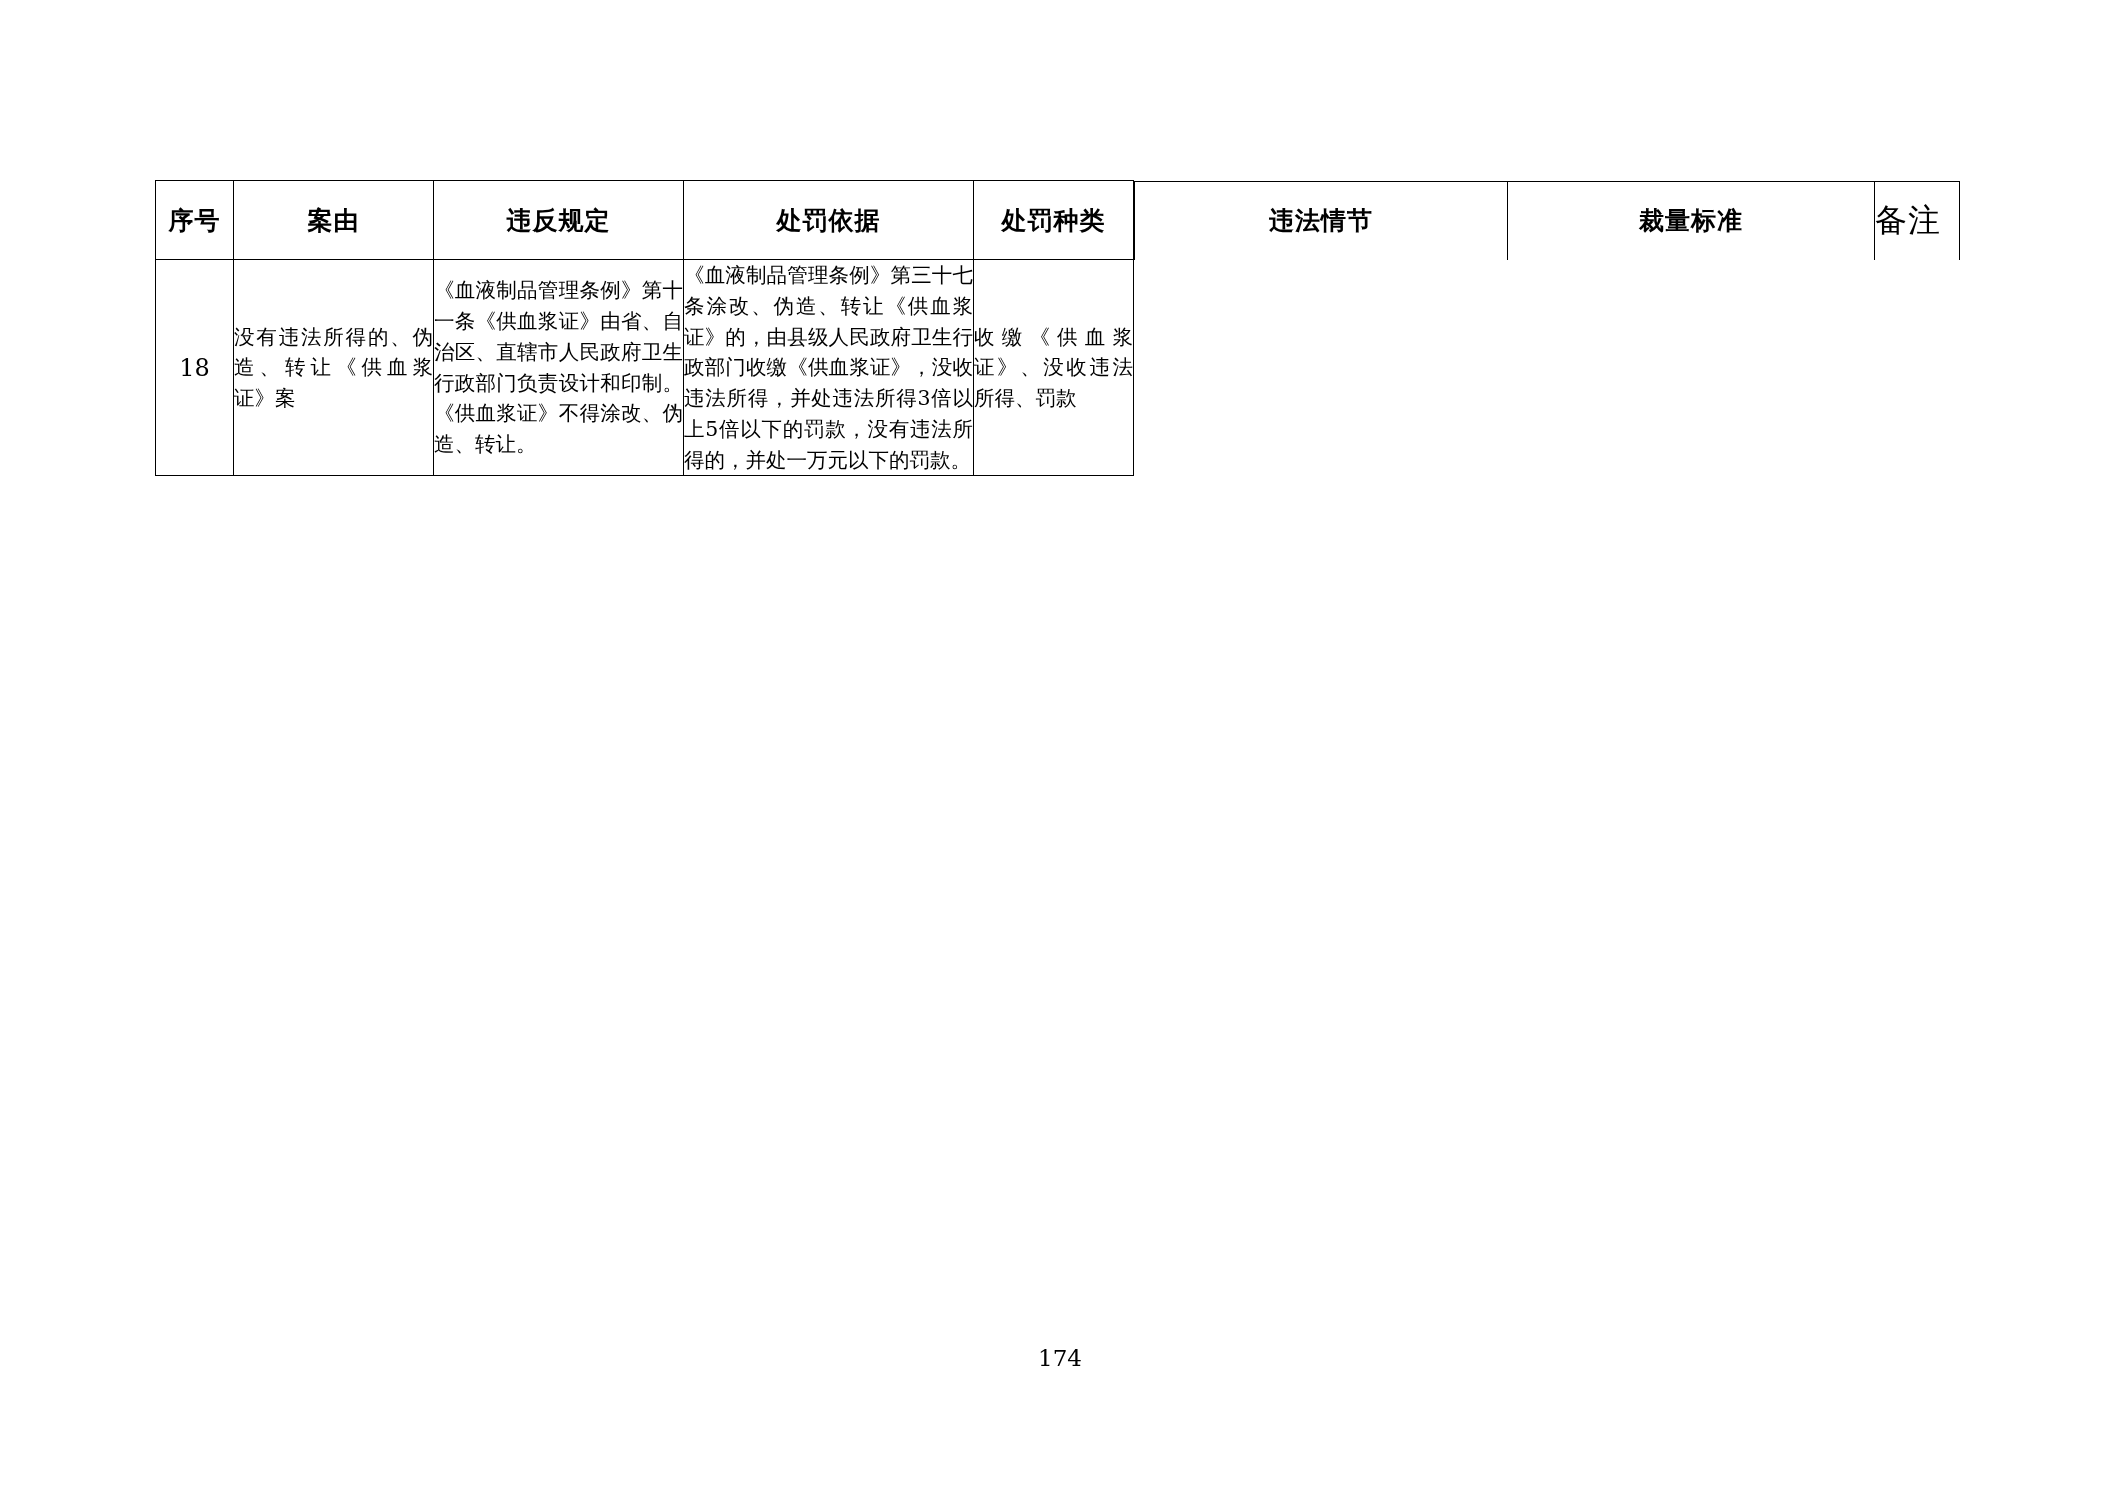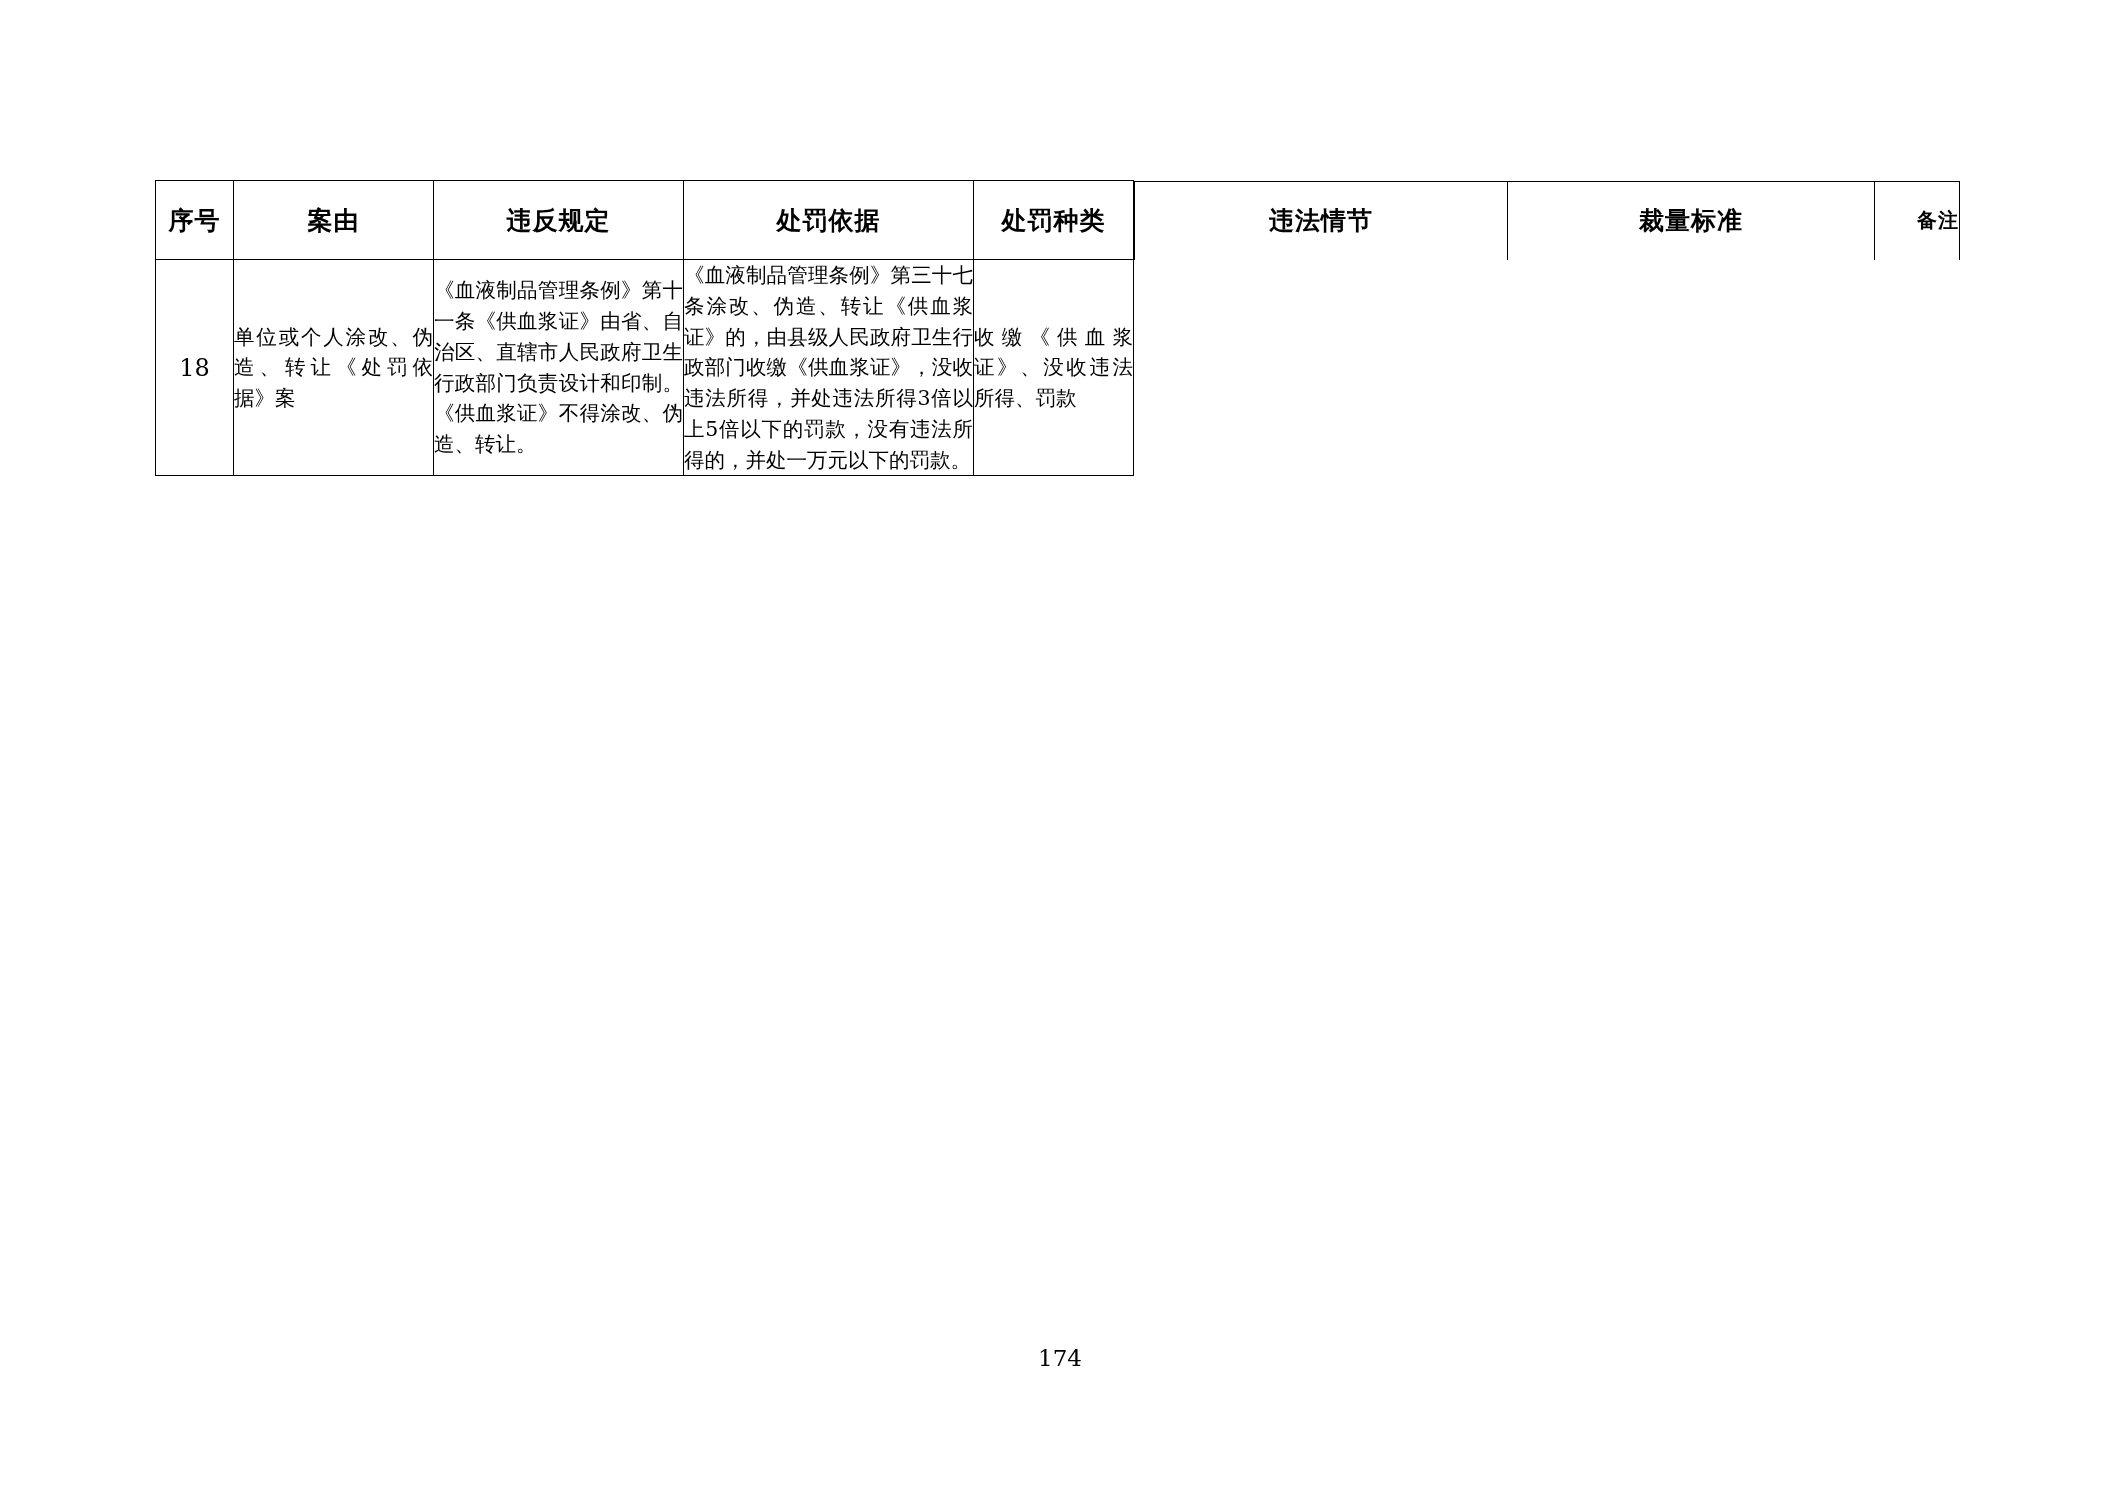--- a/index.html
+++ b/index.html
@@ -127,30 +127,30 @@
         <td>案由</td>
         <td>违反规定</td>
         <td>处罚依据</td>
         <td>处罚种类</td>
         <td style="padding:0;border:0">
           <table class="sub-table">
             <tbody>
                   <tr>
               <td class="sub-case" style="width:372px;text-align:center;font-size:25px;font-weight:bold;height:78px;border-bottom:0 !important;">违法情节</td>
               <td class="sub-std" style="width:366px;text-align:center;font-size:25px;font-weight:bold;border-bottom:0 !important;">裁量标准</td>
-              <td class="sub-note" style="width:84px;text-align:right;font-size:20px;font-weight:bold;border-bottom:0 !important;">备注</td>
+              <td class="sub-note" style="width:84px;text-align:left;font-size:32px;font-weight:normal;border-bottom:0 !important;">备注</td>
             </tr>
           </tbody>
               </table>
         </td>
       </tr>
 
       <tr>
         <td class="num">18</td>
-        <td class="cell-pad just">单位或个人涂改、伪造、转让《处罚依据》案</td>
+        <td class="cell-pad just">没有违法所得的、伪造、转让《供血浆证》案</td>
         <td class="cell-pad just">《血液制品管理条例》第十一条《供血浆证》由省、自治区、直辖市人民政府卫生行政部门负责设计和印制。《供血浆证》不得涂改、伪造、转让。</td>
         <td class="cell-pad just">《血液制品管理条例》第三十七条涂改、伪造、转让《供血浆证》的，由县级人民政府卫生行政部门收缴《供血浆证》，没收违法所得，并处违法所得3倍以上5倍以下的罚款，没有违法所得的，并处一万元以下的罚款。</td>
         <td class="cell-pad just">收缴《供血浆证》、没收违法所得、罚款</td>
         <td style="padding:0;border:0">
           <table class="sub-table">
             <tbody>
           </tbody>
               </table>
         </td>
       </tr>

